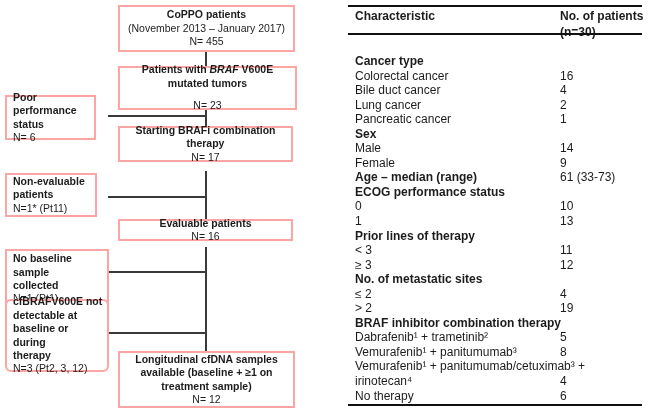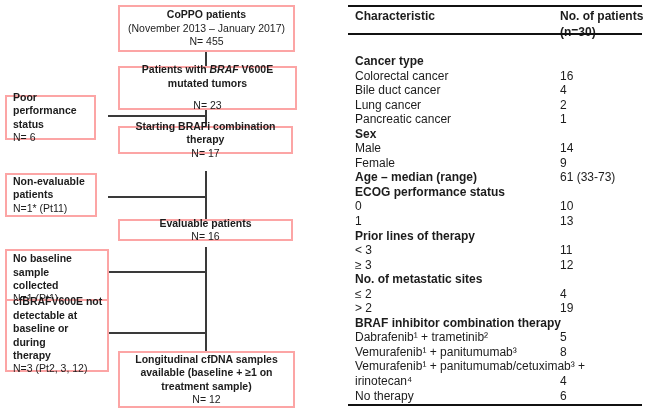--- a/index.html
+++ b/index.html
@@ -107,21 +107,21 @@
       <div class="title">CoPPO patients</div>
       <div class="nline">(November 2013 – January 2017)</div>
       <div class="nline">N= 455</div>
     </div>
 
     <div class="fbox center" style="left:118px; top:66px; width:179px; height:44px;gap:9px;">
       <div class="title"><span>Patients with </span><i>BRAF</i><span> V600E mutated tumors</span></div>
       <div class="nline">N= 23</div>
     </div>
 
-    <div class="fbox center" style="left:118px; top:126px; width:175px; height:28px;">
+    <div class="fbox center" style="left:118px; top:126px; width:175px; height:36px;">
       <div class="title">Starting BRAFi combination
 therapy</div>
       <div class="nline">N= 17</div>
     </div>
 
     <div class="fbox center" style="left:118px; top:219px; width:175px; height:22px;">
       <div class="title">Evaluable patients</div>
       <div class="nline">N= 16</div>
     </div>
 
@@ -143,21 +143,21 @@
 patients</div>
       <div class="nline">N=1* (Pt11)</div>
     </div>
 
     <div class="fbox side" style="left:5px; top:249px; width:104px; height:60px;">
       <div class="title">No baseline sample
 collected</div>
       <div class="nline">N=1 (Pt1)</div>
     </div>
 
-    <div class="fbox side" style="left:5px; top:299px; width:104px; height:73px;">
+    <div class="fbox side" style="left:5px; top:299px; width:104px; height:73px;border-radius:6px;">
       <div class="title">cfBRAFV600E not
 detectable at
 baseline or during
 therapy</div>
       <div class="nline">N=3 (Pt2, 3, 12)</div>
     </div>
   </div>
 
   <div id="char-table">
     <div class="rule" style="top:5px;"></div>

